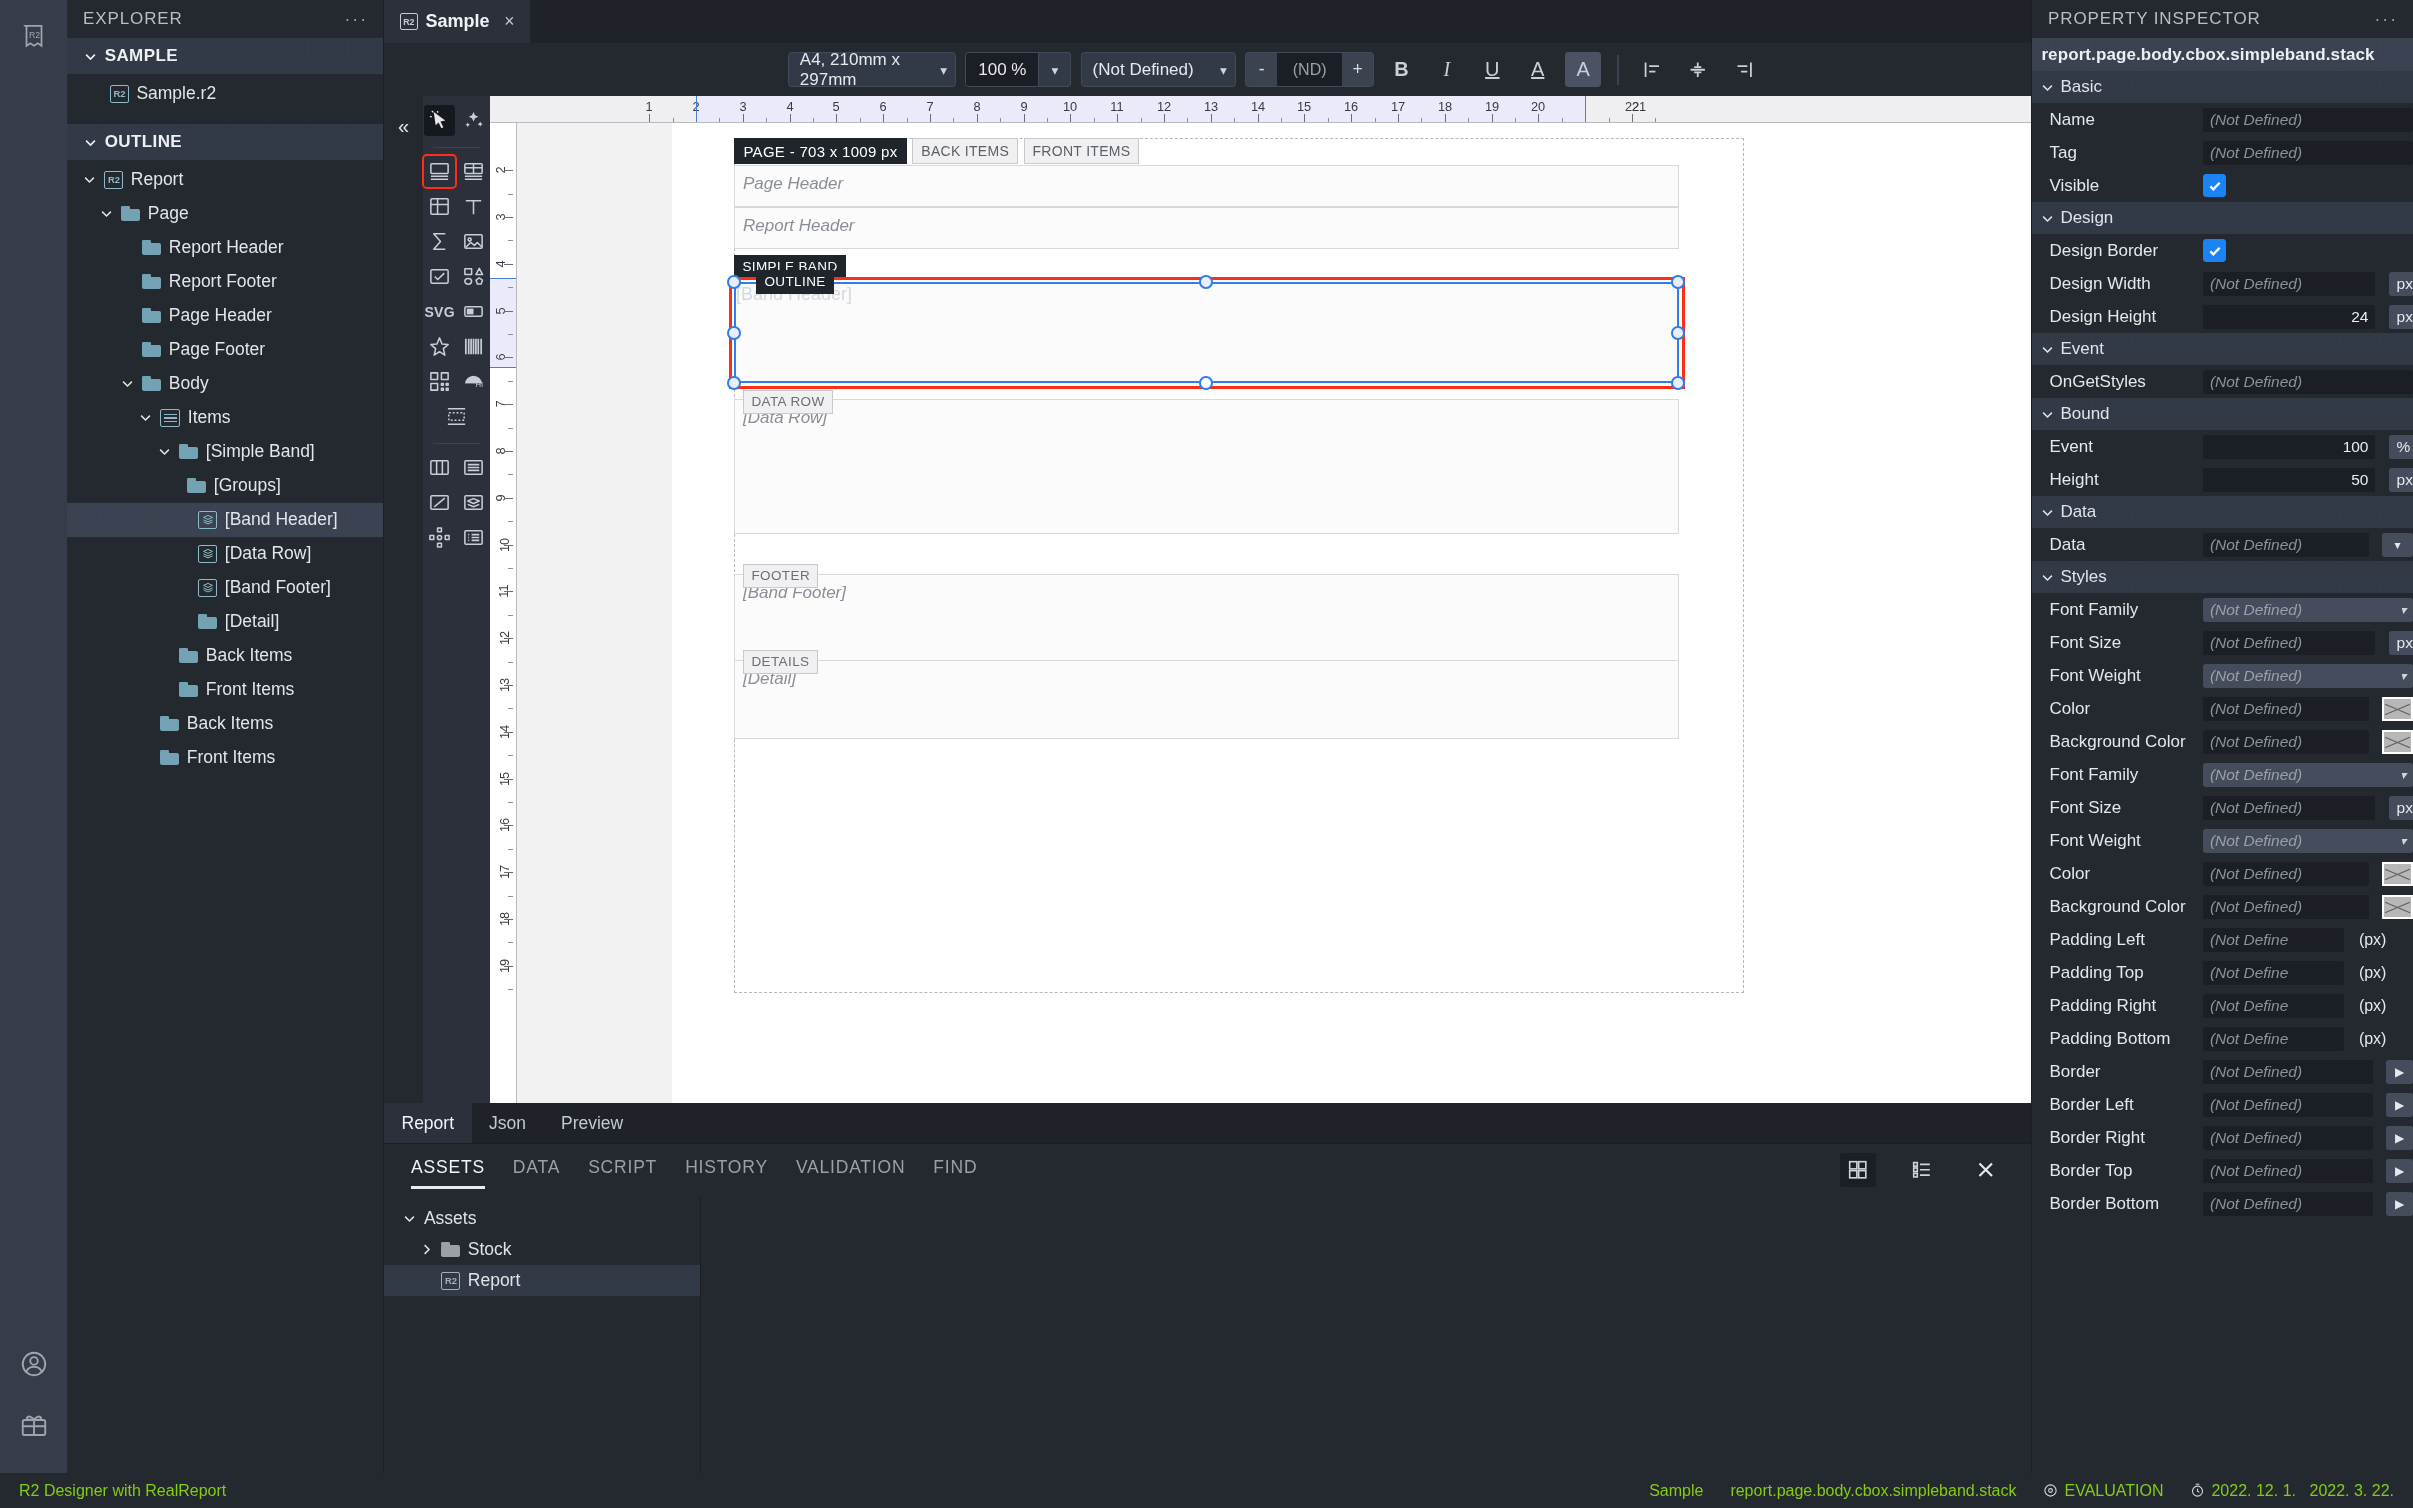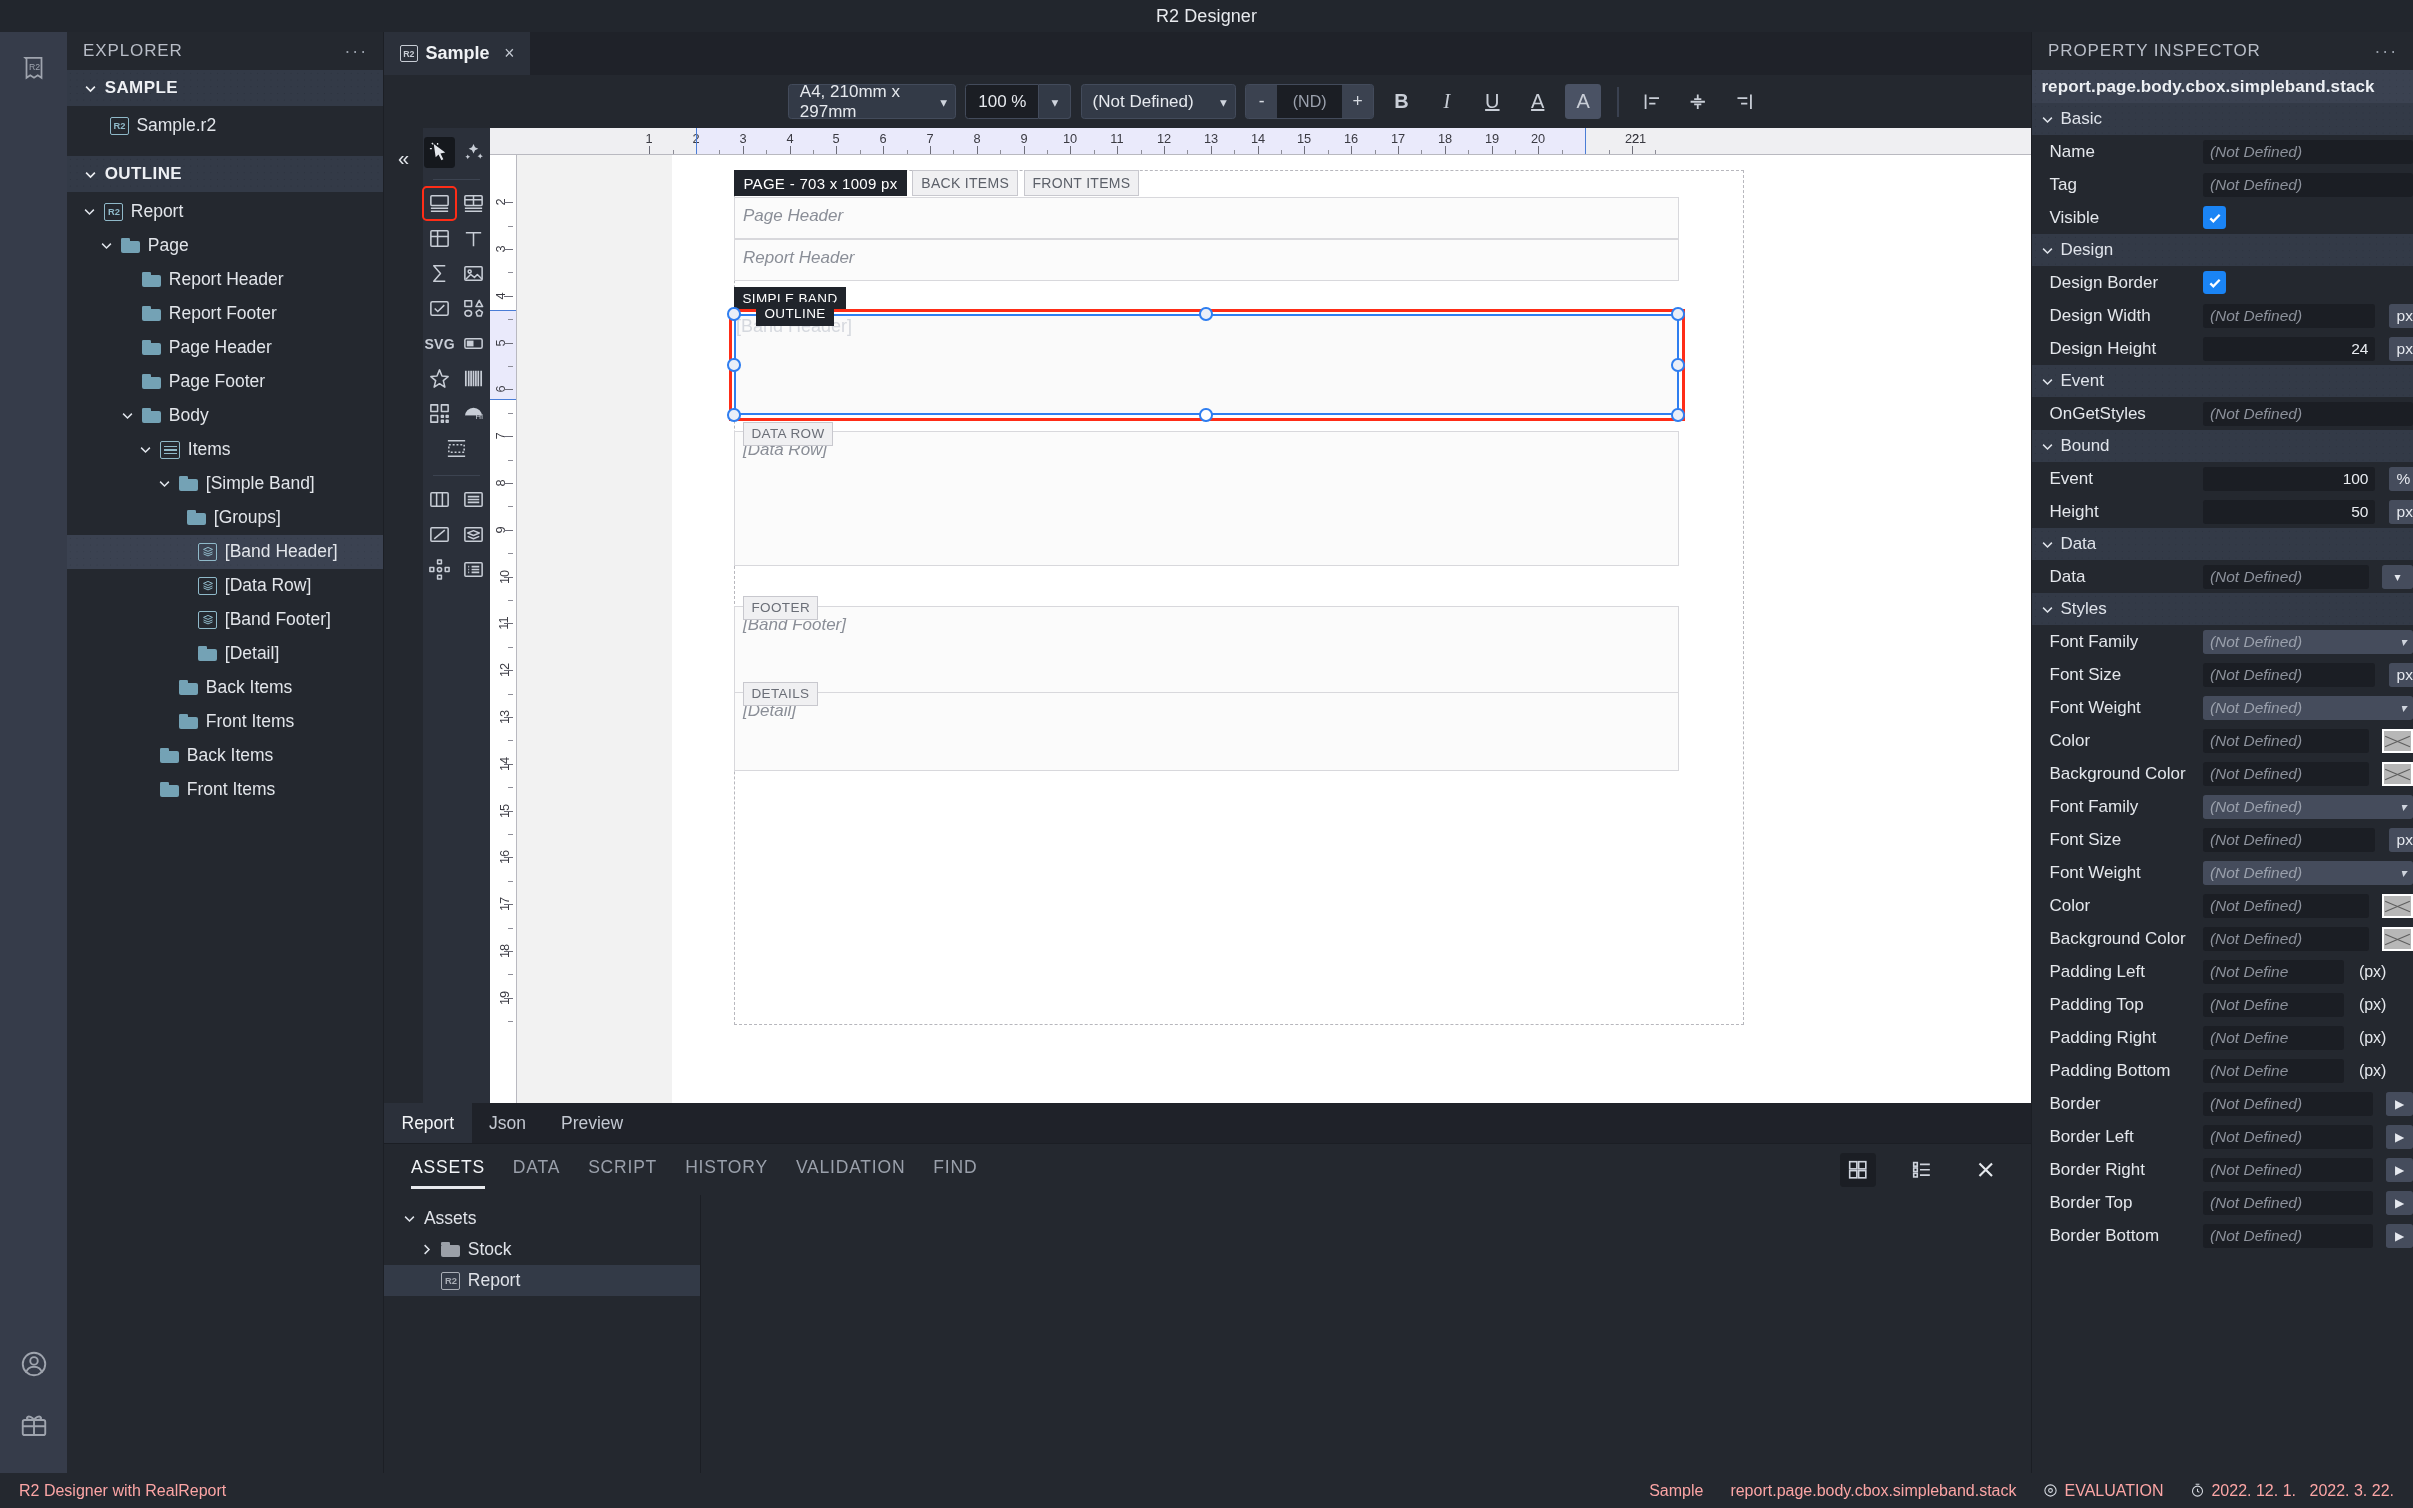--- a/index.html
+++ b/index.html
@@ -194,33 +194,30 @@
   .arrowbtn { flex:none; width:27px; height:24px; background:#454c5c; border-radius:2.7px; margin-left:6.7px; display:flex; align-items:center; justify-content:center; font-size:12px; color:#e5e8ee; }
   .cbox { width:23px; height:23px; background:#1a84f5; border-radius:3.4px; display:flex; align-items:center; justify-content:center; }
   .cbox svg { width:16px; height:16px; }
   .swatch { flex:none; width:31px; height:24px; background:#b7b7b7; border:2px solid #ffffff; margin-left:6.7px; position:relative; }
   .swatch:before,.swatch:after{ content:""; position:absolute; left:0; top:50%; width:100%; height:1.3px; background:#5e5e5e; }
   .swatch:before{ transform:rotate(23deg); } .swatch:after{ transform:rotate(-23deg); }
   .pxlbl { flex:none; font-size:16px; color:#e6e9ee; margin-left:8px; }
   .inner-chev { margin-left:auto; font-size:12px; color:#cfd4dd; }
 
   
-  .status { height:35px; flex:none; background:#24282f; display:flex; align-items:center; padding:0 19px; font-size:16px; color:#fca5a5; }
+  .status { height:35px; flex:none; background:#24282f; display:flex; align-items:center; padding:0 19px; font-size:16px; color:#84cc16; }
   .status .r { margin-left:auto; display:flex; align-items:center; gap:27px; }
   .status .pill { display:flex; align-items:center; gap:6px; }
   .status svg { width:15px; height:15px; }
 </style>
 </head>
 <body>
 
 <div class="app">
 
-  <div class="titlebar">
-    <div class="t">R2 Designer</div>
-  </div>
 
   <div class="main">
 
     <div class="rail">
       <div class="ico">
         <svg viewBox="0 0 24 24" fill="none" stroke="#b6bbc4" stroke-width="1.4" style="font-size:27px">
           <path d="M5 3h13v16l-3-2-3 2-3-2-3 2V4z"></path>
             <text x="8" y="13" font-size="7" fill="#b6bbc4" stroke="none" font-family="Liberation Sans">R2</text>
         </svg>
       </div>

